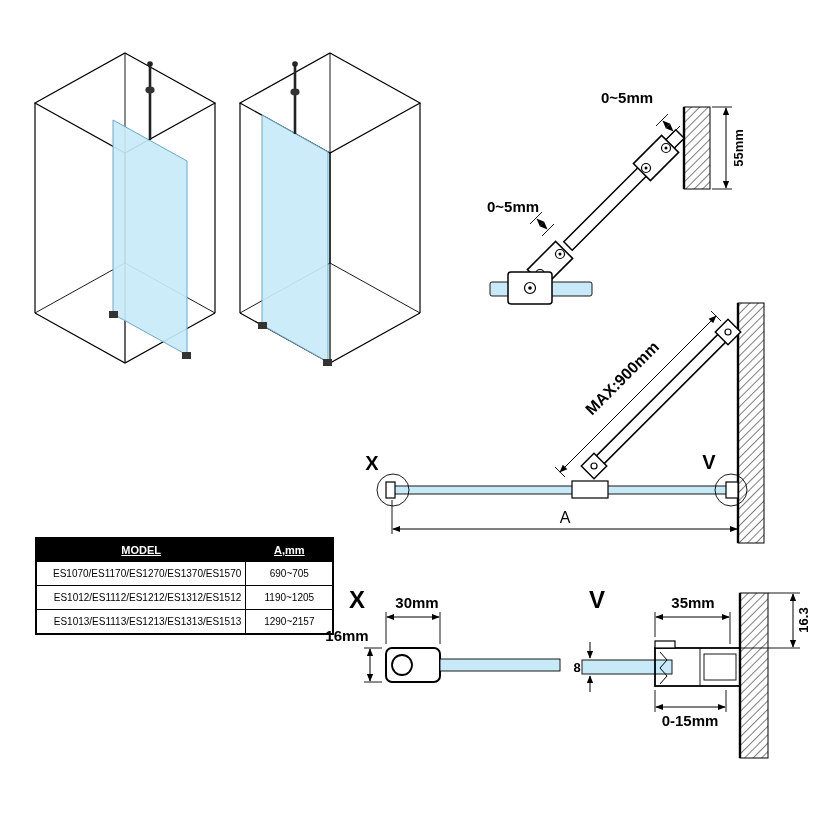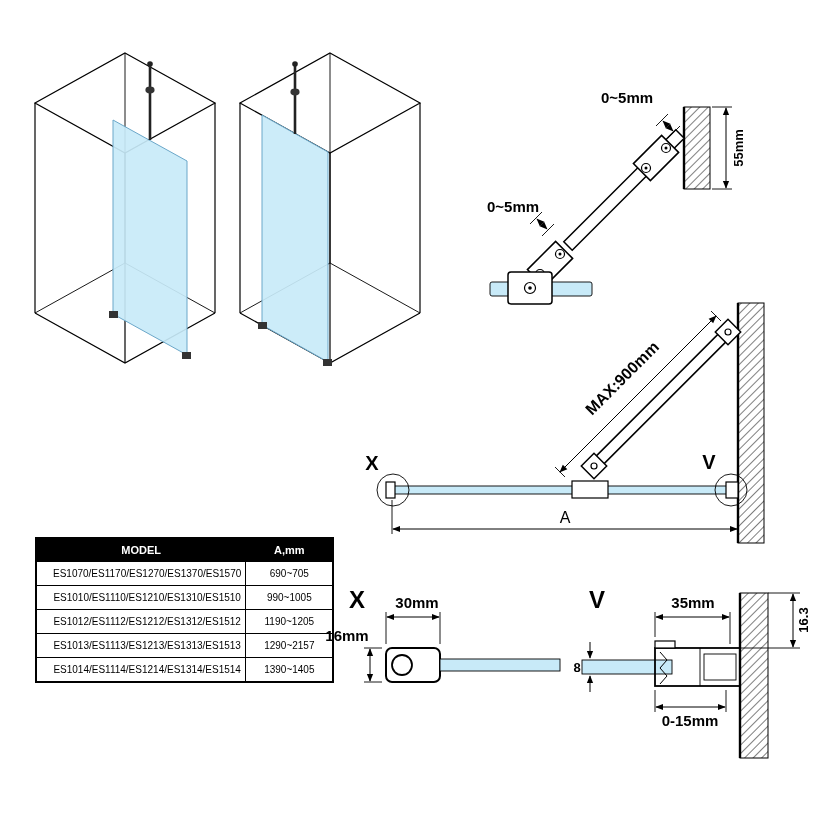--- a/index.html
+++ b/index.html
@@ -20,23 +20,23 @@
   .metal{fill:#fff;stroke:#000;stroke-width:1.5;}
   .metal-thin{fill:#fff;stroke:#000;stroke-width:1.2;}
   .glass-iso{fill:#c8eaf8;stroke:#6aa7c9;stroke-width:1;fill-opacity:0.92;}
   .glass-sec{fill:#c8eaf8;stroke:#000;stroke-width:0.9;}
   .wall{stroke:#000;stroke-width:1;}
   .wallface{stroke:#000;stroke-width:2.4;}
   
   #model-table{position:absolute;left:35px;top:537px;border-collapse:collapse;table-layout:fixed;}
   #model-table th,#model-table td{border:1px solid #000;font-size:10px;white-space:nowrap;overflow:hidden;}
   #model-table{border:2px solid #000;}
-  #model-table th{background:#000;color:#fff;font-size:11px;font-weight:700;height:22px;padding:0 4px;text-align:center;}
+  #model-table th{background:#000;color:#fff;font-size:11px;font-weight:700;height:22px;padding:0 4px;text-align:center;text-decoration:underline;}
   #model-table td{height:23px;padding:0 4px;color:#000;}
-  #model-table td.model-cell{width:178px;text-align:center;font-weight:400;padding-left:16px;}
+  #model-table td.model-cell{width:178px;text-align:right;font-weight:400;padding-left:16px;}
   #model-table td.a-cell{width:78px;text-align:center;}
 </style>
 </head>
 <body>
 
 <div id="stage">
 
 <svg width="830" height="830" viewBox="0 0 830 830">
   <defs>
     <marker id="arr" viewBox="0 0 10 10" refX="9" refY="5" markerWidth="8" markerHeight="8" orient="auto-start-reverse">
@@ -216,31 +216,23 @@
       <th>MODEL</th>
       <th>A,mm</th>
     </tr>
   </thead>
   <tbody>
     <tr>
           <td class="model-cell">ES1070/ES1170/ES1270/ES1370/ES1570</td>
           <td class="a-cell">690~705</td>
         </tr>
     <tr>
-          <td class="model-cell">ES1010/ES1110/ES1210/ES1310/ES1510</td>
-          <td class="a-cell">990~1005</td>
-        </tr>
-    <tr>
           <td class="model-cell">ES1012/ES1112/ES1212/ES1312/ES1512</td>
           <td class="a-cell">1190~1205</td>
         </tr>
     <tr>
           <td class="model-cell">ES1013/ES1113/ES1213/ES1313/ES1513</td>
           <td class="a-cell">1290~2157</td>
         </tr>
-    <tr>
-          <td class="model-cell">ES1014/ES1114/ES1214/ES1314/ES1514</td>
-          <td class="a-cell">1390~1405</td>
-        </tr>
   </tbody>
 </table>
 
 </div>
 
 </body></html>

